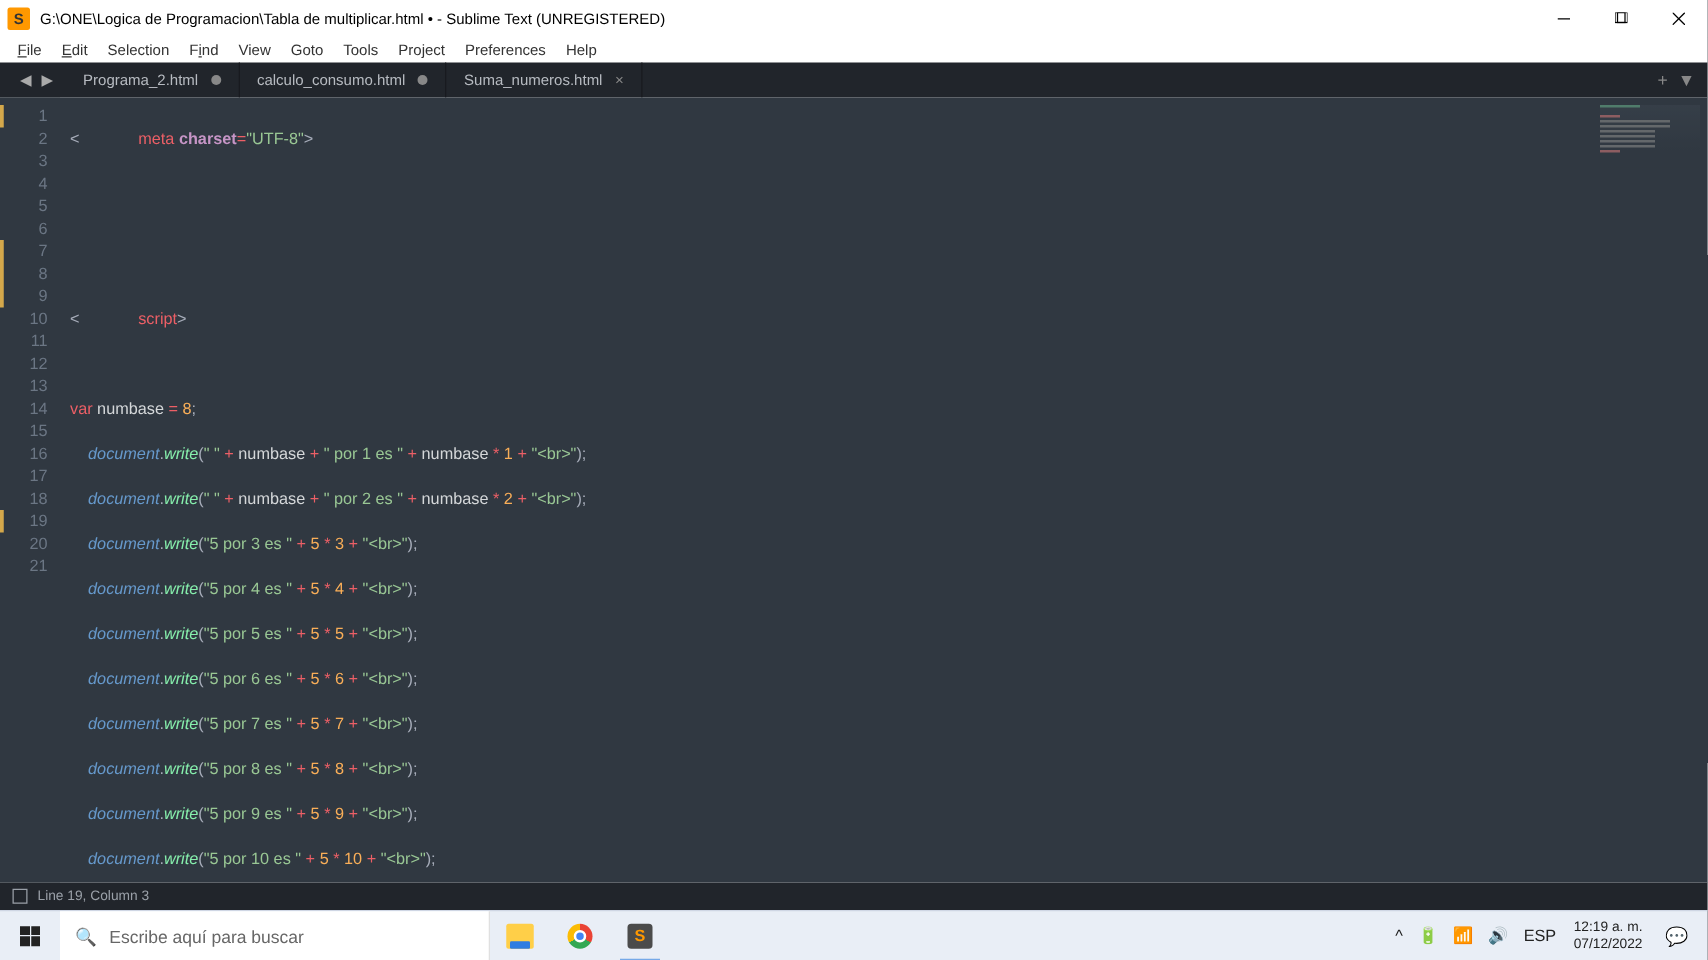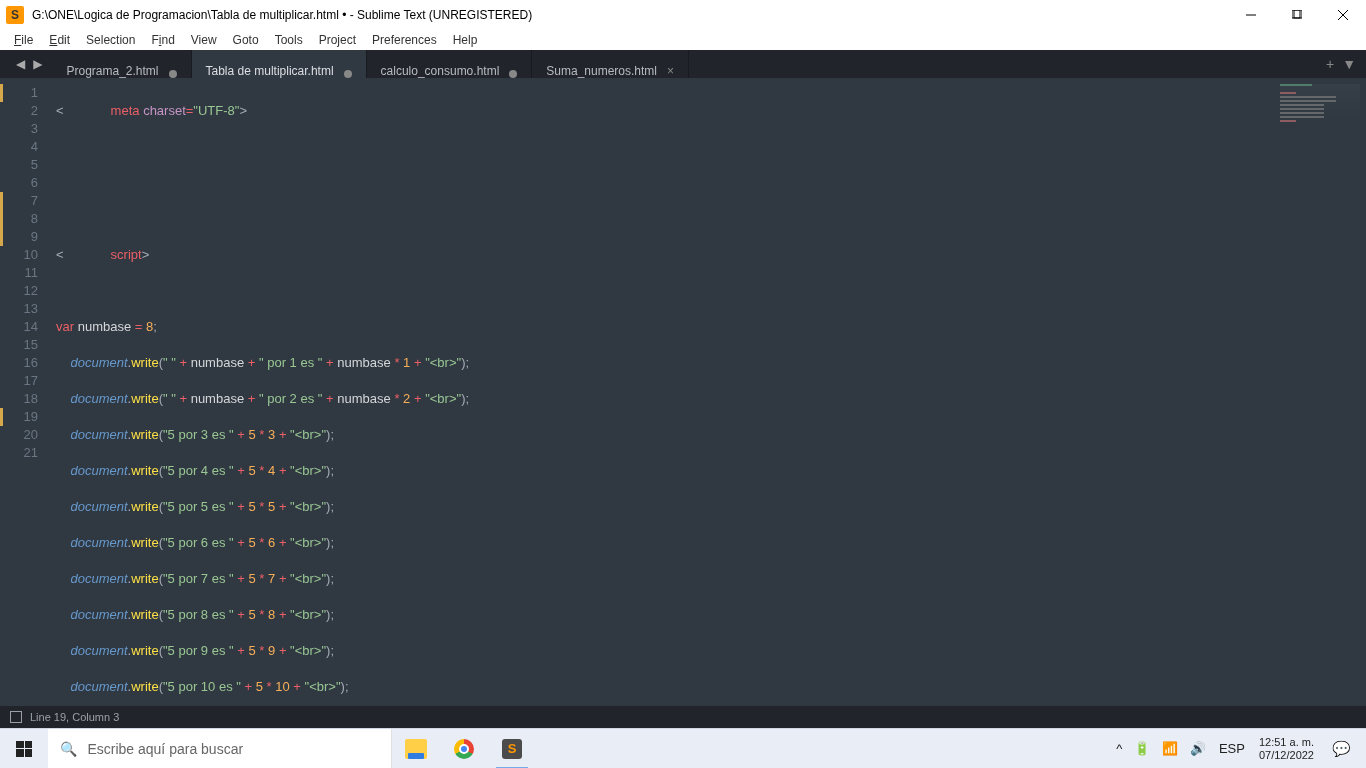--- a/index.html
+++ b/index.html
@@ -14,43 +14,43 @@
 
 
 .menubar { height: 20px; background: #ffffff; display: flex; align-items: center; padding-left: 6px; font-size: 12px; color: #333; }
 .menuitem { padding: 2px 8px; cursor: default; }
 .menuitem .uline { text-decoration: underline; }
 
 
 .tabbar { height: 28px; background: #21252b; display: flex; align-items: stretch; padding-left: 6px; }
 .tab-nav { display: flex; align-items: center; color: #aaa; padding: 0 6px; font-size: 12px; }
 .tab-nav .arrow { padding: 0 4px; cursor: pointer; }
-.tab { display: flex; align-items: flex-end; padding: 0 14px; color: #b7bbc1; font-size: 12px; border-right: 1px solid #181a1f; cursor: pointer; position: relative; }
+.tab { display: flex; align-items: center; padding: 0 14px; color: #b7bbc1; font-size: 12px; border-right: 1px solid #181a1f; cursor: pointer; position: relative; }
 .tab.active { background: #303841; color: #dcdfe4; }
 .tab .dirty { width: 8px; height: 8px; border-radius: 50%; background: #888; margin-left: 10px; }
 .tab .closex { margin-left: 10px; color: #888; font-size: 12px; }
 .tabbar-spacer { flex: 1; }
 .tabbar-right { display: flex; align-items: center; color: #888; padding-right: 10px; font-size: 14px; gap: 8px; }
 
 
 .editor { flex: 1; background: #303841; display: flex; font-family: Consolas, "Courier New", monospace; font-size: 13px; line-height: 18px; position: relative; overflow: hidden; }
 .gutter { width: 48px; background: #303841; color: #6b7684; text-align: right; padding: 6px 10px 6px 0; user-select: none; }
 .gutter .ln { height: 18px; }
 .gutter-wrap { position: relative; }
 .gutter .bar { position: absolute; left: 0; width: 3px; background: #d4a84b; }
 .code { flex: 1; padding: 6px 0 6px 8px; color: #d4d7d9; white-space: pre; position: relative; }
 .code .row { height: 18px; }
 
 
 .pn { color: #a6acb9; } 
 .kw { color: #ec5f66; } 
 .tag { color: #ec5f66; margin-left: 47px; }
-.attr { color: #c695c6; }
+.attr { color: #c695c6; font-weight: bold; }
 .str { color: #99c794; }
-.fn { color: #fde047; }
+.fn { color: #86efac; font-style: italic; }
 .obj { color: #6699cc; font-style: italic; }
 .num { color: #f9ae58; }
 .op { color: #ec5f66; }
 .id { color: #d4d7d9; }
 
 
 .minimap { position: absolute; top: 6px; right: 6px; width: 80px; height: 50px; background: linear-gradient(180deg,#3a434d 0,#303841 80%); opacity: 0.6; }
 .minimap .mm-line { height: 2px; margin-bottom: 2px; }
 
 
@@ -121,24 +121,20 @@
   <span class="menuitem">Help</span>
 </div>
 
 <div class="tabbar">
   <div class="tab-nav">
     <span class="arrow">◀</span>
     <span class="arrow">▶</span>
   </div>
   <div class="tab">
     <span>Programa_2.html</span>
-    <span class="dirty"></span>
-  </div>
-  <div class="tab active">
-    <span>Tabla de multiplicar.html</span>
     <span class="dirty"></span>
   </div>
   <div class="tab">
     <span>calculo_consumo.html</span>
     <span class="dirty"></span>
   </div>
   <div class="tab">
     <span>Suma_numeros.html</span>
     <span class="closex">×</span>
   </div>
@@ -247,20 +243,20 @@
         <div class="subl-icon">S</div>
       </div>
   </div>
   <div class="tray">
     <span class="tray-icon">^</span>
     <span class="tray-icon">🔋</span>
     <span class="tray-icon">📶</span>
     <span class="tray-icon">🔊</span>
     <span class="tray-icon">ESP</span>
     <div class="tray-time">
-      <div>12:51 a. m.</div>
+      <div>12:19 a. m.</div>
       <div>07/12/2022</div>
     </div>
     <div class="tray-notif">
       <span>💬</span>
     </div>
   </div>
 </div>
 
 </body></html>

